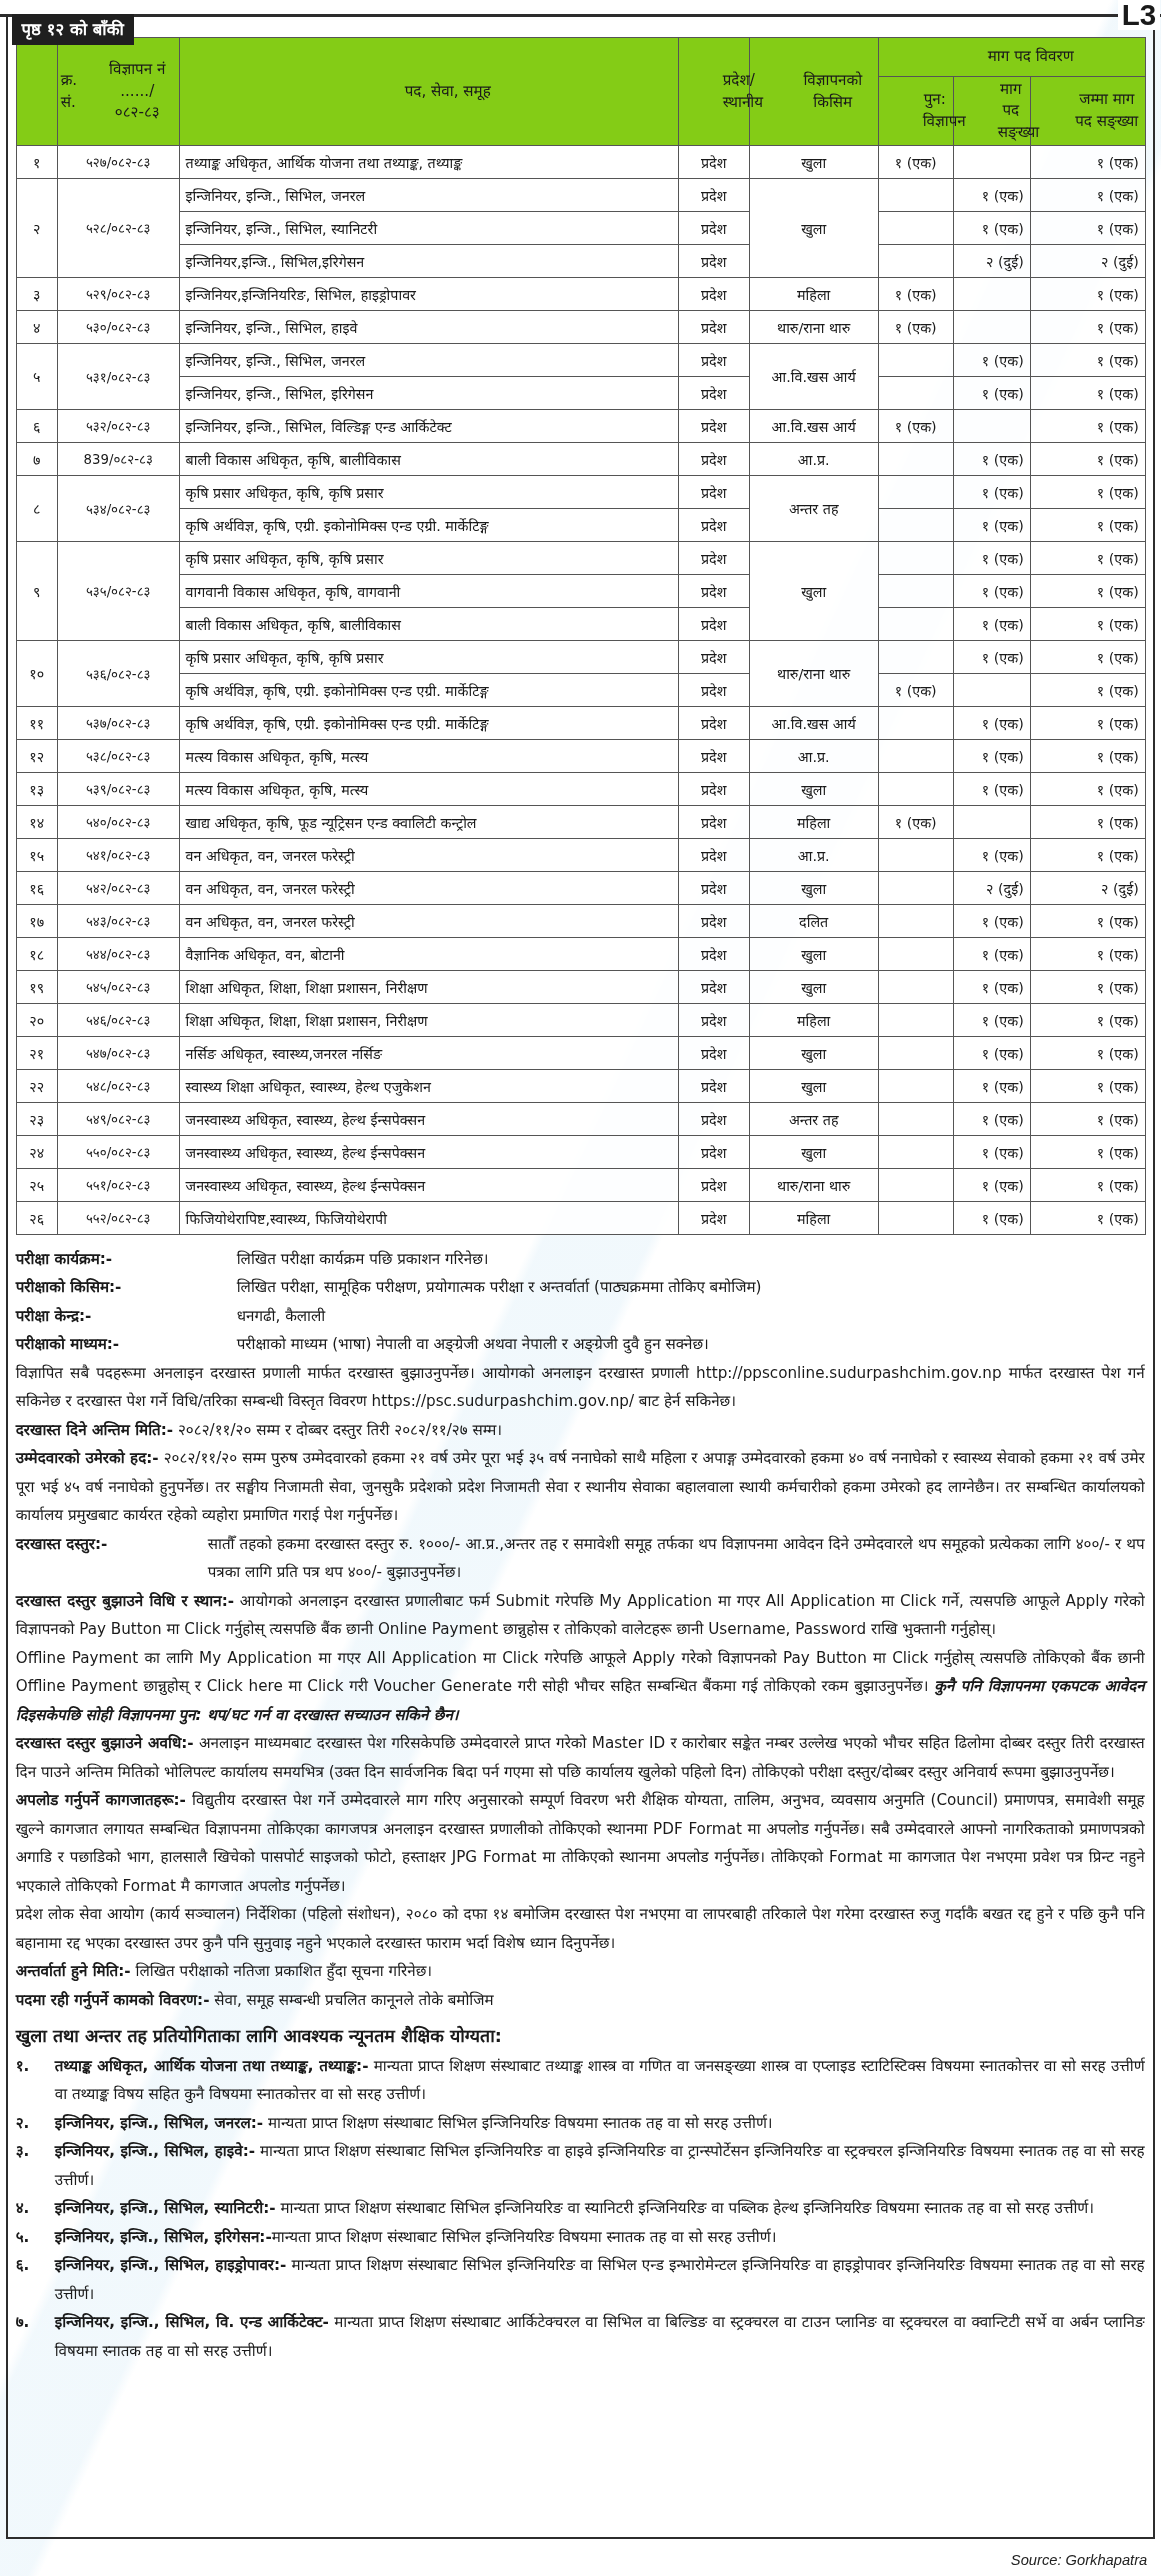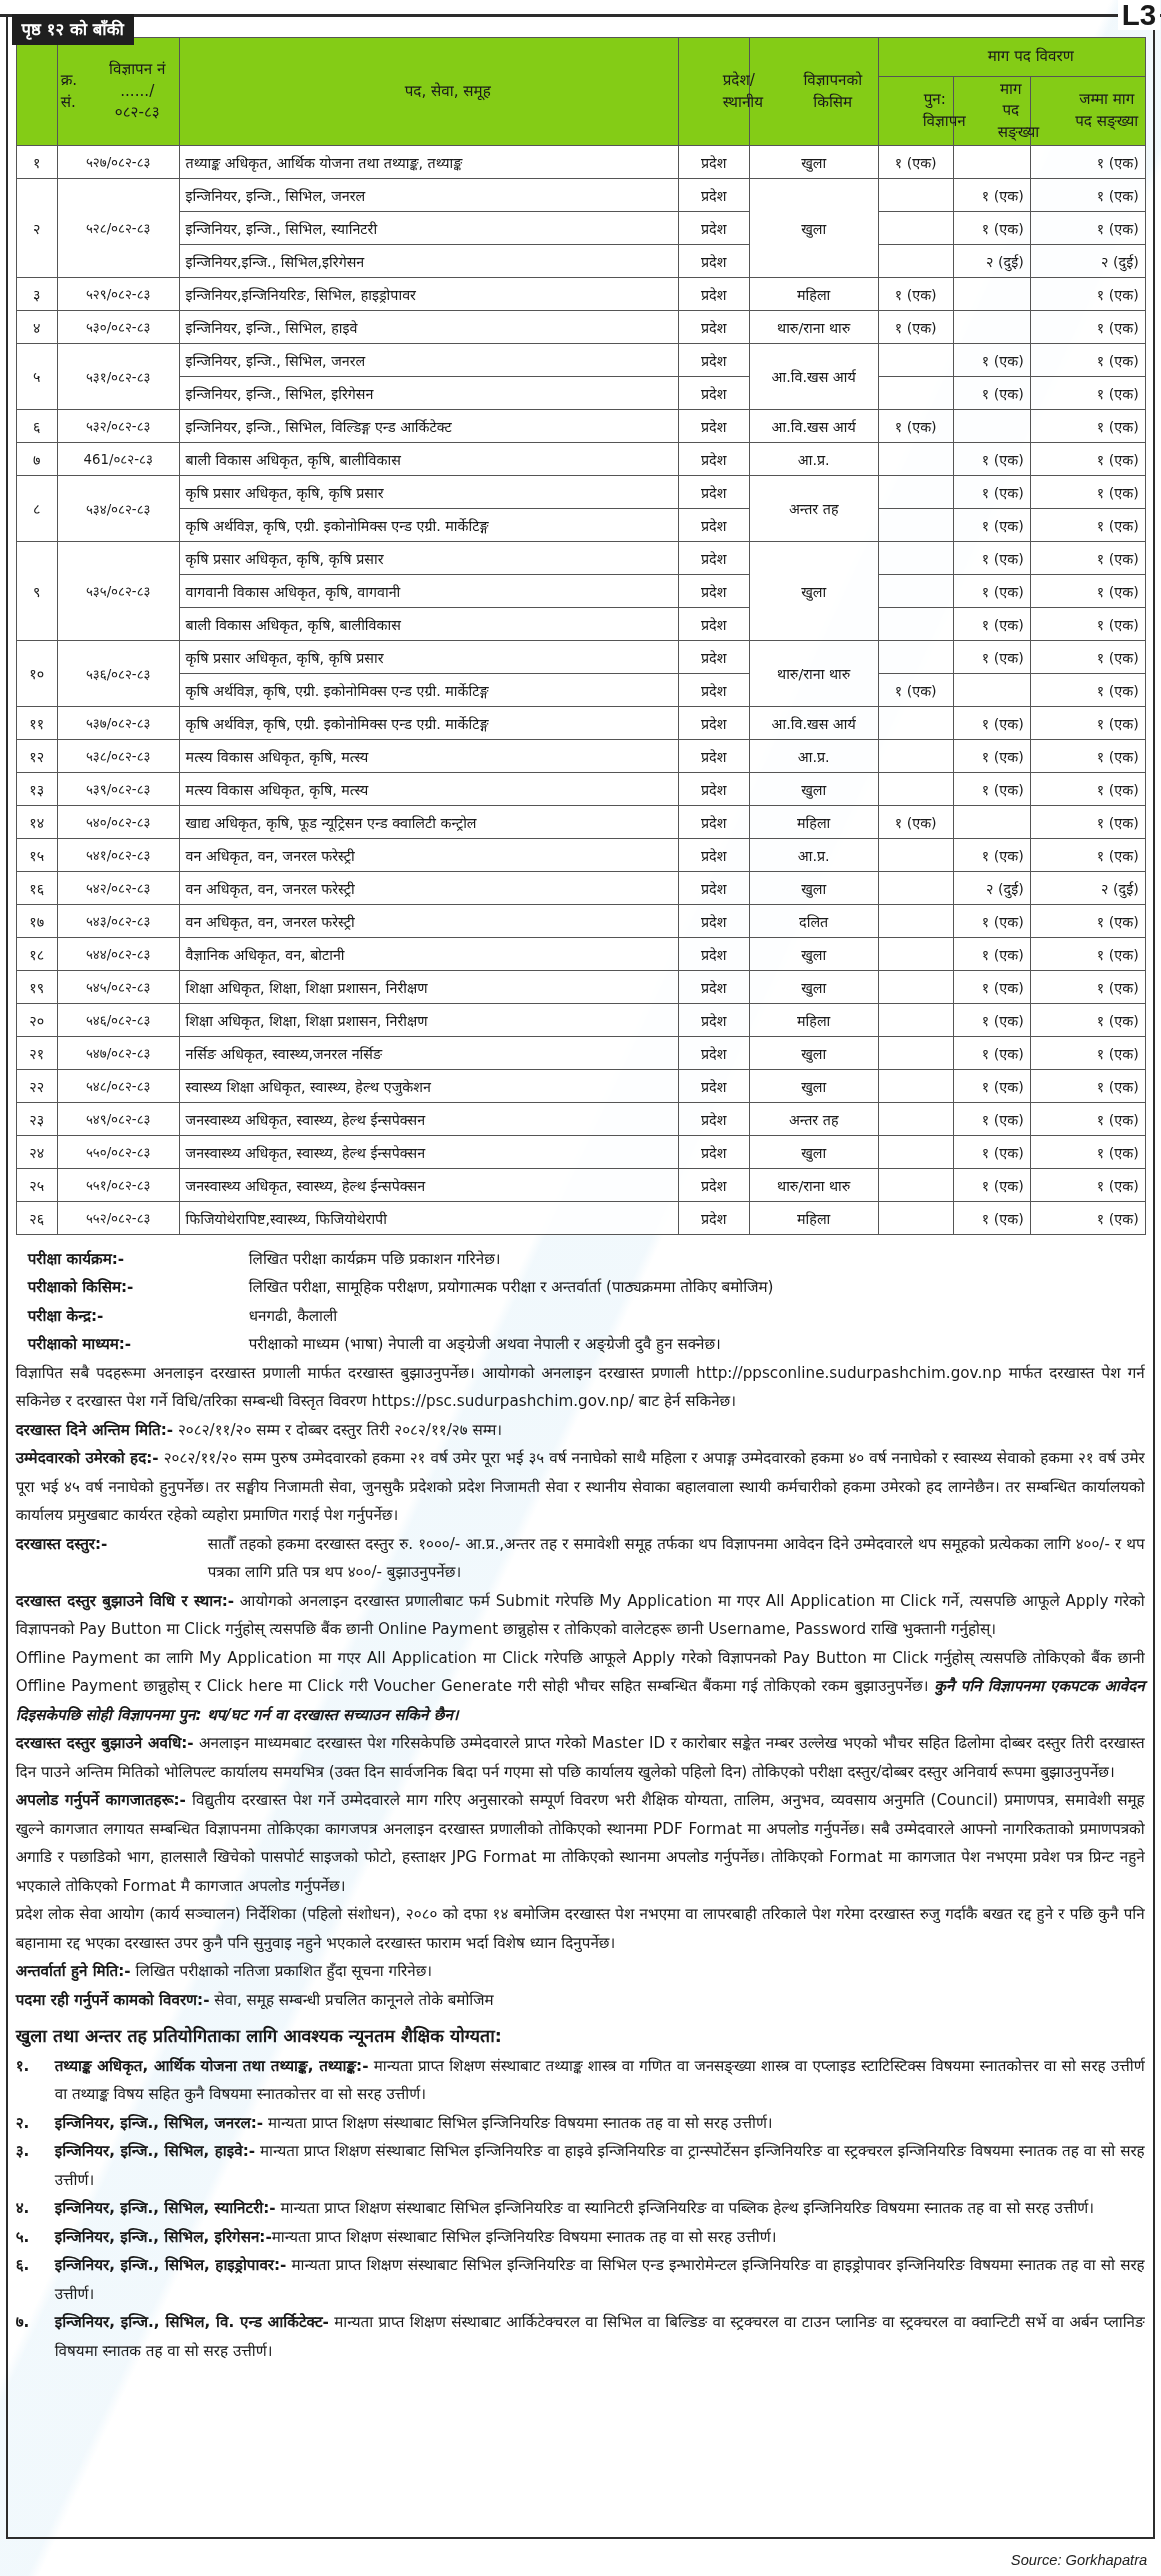--- a/index.html
+++ b/index.html
@@ -52,21 +52,21 @@
     font-size: 15.2px; line-height: 21.6px; padding-left: 44px;
   }
   table.posts td { height: 33px; background: rgba(255,255,255,0.85); }
   td.c { text-align: center; }
   td.r { text-align: right; }
   td.sm { font-size: 13.3px; white-space: nowrap; }
 
   .info { margin-top: 9.8px; font-size: 15.2px; line-height: 28.5px; }
   .kv { display: flex; }
   .kv .k { font-weight: bold; flex: 0 0 auto; }
-  .kv .k.w { width: 221px; margin-left: 12px; }
+  .kv .k.w { width: 221px; }
   .kv .k.w2 { width: 192px; }
   .kv .v { flex: 1 1 auto; }
   .para { text-align: justify; }
   .para b { font-weight: bold; }
   .em { font-weight: bold; font-style: italic; }
 
   .qual-heading { font-size: 17.7px; font-weight: bold; margin-top: 7.9px; line-height: 29.5px; }
   .qual { display: flex; font-size: 15.2px; line-height: 28.5px; }
   .qual .n { flex: 0 0 39px; font-weight: bold; }
   .qual .t { flex: 1; text-align: justify; }
@@ -191,21 +191,21 @@
           <td class="c sm">५३२/०८२-८३</td>
           <td>इन्जिनियर, इन्जि., सिभिल, विल्डिङ्ग एन्ड आर्किटेक्ट</td>
           <td class="c">प्रदेश</td>
           <td class="c">आ.वि.खस आर्य</td>
           <td class="c">१ (एक)</td>
           <td class="r"></td>
           <td class="r">१ (एक)</td>
         </tr>
         <tr>
           <td class="c">७</td>
-          <td class="c sm">461/०८२-८३</td>
+          <td class="c sm">839/०८२-८३</td>
           <td>बाली विकास अधिकृत, कृषि, बालीविकास</td>
           <td class="c">प्रदेश</td>
           <td class="c">आ.प्र.</td>
           <td class="c"></td>
           <td class="r">१ (एक)</td>
           <td class="r">१ (एक)</td>
         </tr>
         <tr>
           <td class="c" rowspan="2">८</td>
           <td class="c sm" rowspan="2">५३४/०८२-८३</td>

